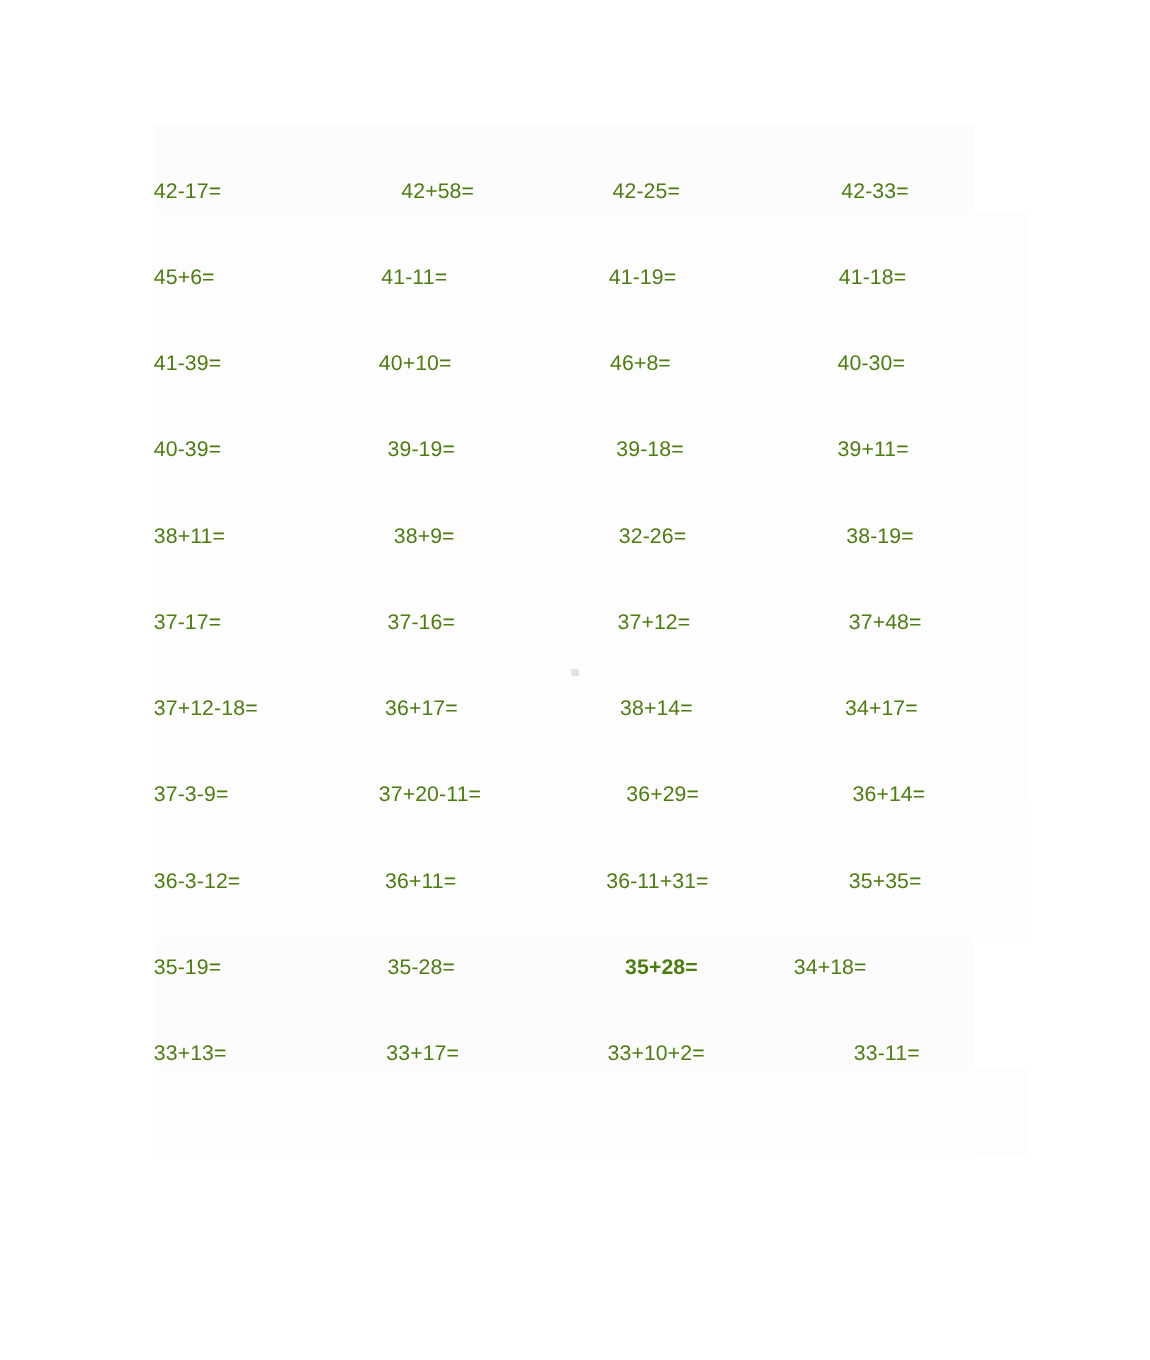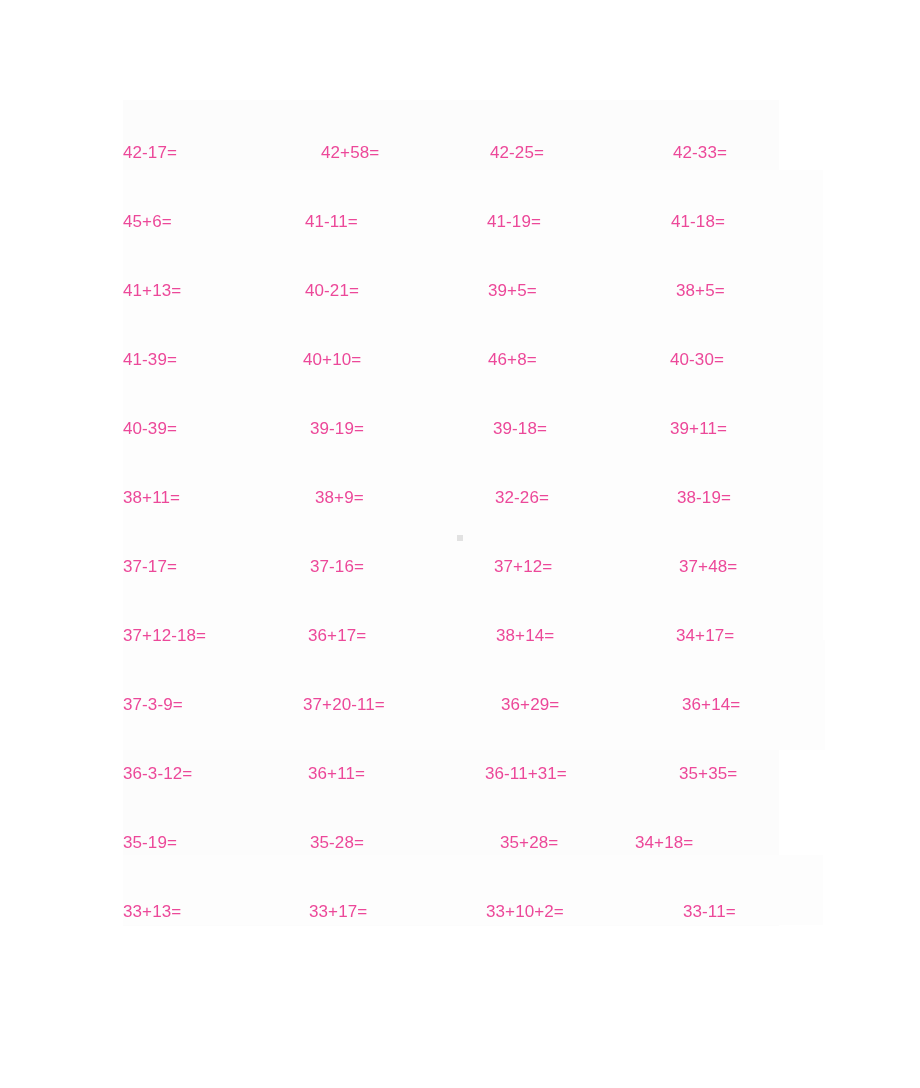--- a/index.html
+++ b/index.html
@@ -87,21 +87,21 @@
   }
 
   .problem-cell {
     width: 175px;
     display: flex;
     align-items: center;
   }
 
   .problem {
     font-size: 17px;
-    color: #ec4899;
+    color: #4d7c0f;
     letter-spacing: 0.1px;
     white-space: nowrap;
     line-height: 1;
   }
 </style>
 </head>
 <body>
 
 <div class="worksheet">
 
@@ -136,34 +136,20 @@
         </div>
         <div class="problem-cell">
           <span class="problem" style="margin-left: 27px;">41-19=</span>
         </div>
         <div class="problem-cell">
           <span class="problem" style="margin-left: 36px;">41-18=</span>
         </div>
       </div>
       <div class="problem-row">
         <div class="problem-cell">
-          <span class="problem" style="margin-left: 13px;">41+13=</span>
-        </div>
-        <div class="problem-cell">
-          <span class="problem" style="margin-left: 20px;">40-21=</span>
-        </div>
-        <div class="problem-cell">
-          <span class="problem" style="margin-left: 28px;">39+5=</span>
-        </div>
-        <div class="problem-cell">
-          <span class="problem" style="margin-left: 41px;">38+5=</span>
-        </div>
-      </div>
-      <div class="problem-row">
-        <div class="problem-cell">
           <span class="problem" style="margin-left: 13px; text-align: right;">41-39=</span>
         </div>
         <div class="problem-cell">
           <span class="problem" style="margin-left: 18px;">40+10=</span>
         </div>
         <div class="problem-cell">
           <span class="problem" style="margin-left: 28px;">46+8=</span>
         </div>
         <div class="problem-cell">
           <span class="problem" style="margin-left: 35px;">40-30=</span>
@@ -254,21 +240,21 @@
         </div>
       </div>
       <div class="problem-row">
         <div class="problem-cell">
           <span class="problem" style="margin-left: 13px;">35-19=</span>
         </div>
         <div class="problem-cell">
           <span class="problem" style="margin-left: 25px;">35-28=</span>
         </div>
         <div class="problem-cell">
-          <span class="problem" style="margin-left: 40px;">35+28=</span>
+          <span class="problem" style="margin-left: 40px; font-weight: bold;">35+28=</span>
         </div>
         <div class="problem-cell">
           <span class="problem" style="">34+18=</span>
         </div>
       </div>
       <div class="problem-row">
         <div class="problem-cell">
           <span class="problem" style="margin-left: 13px;">33+13=</span>
         </div>
         <div class="problem-cell">

